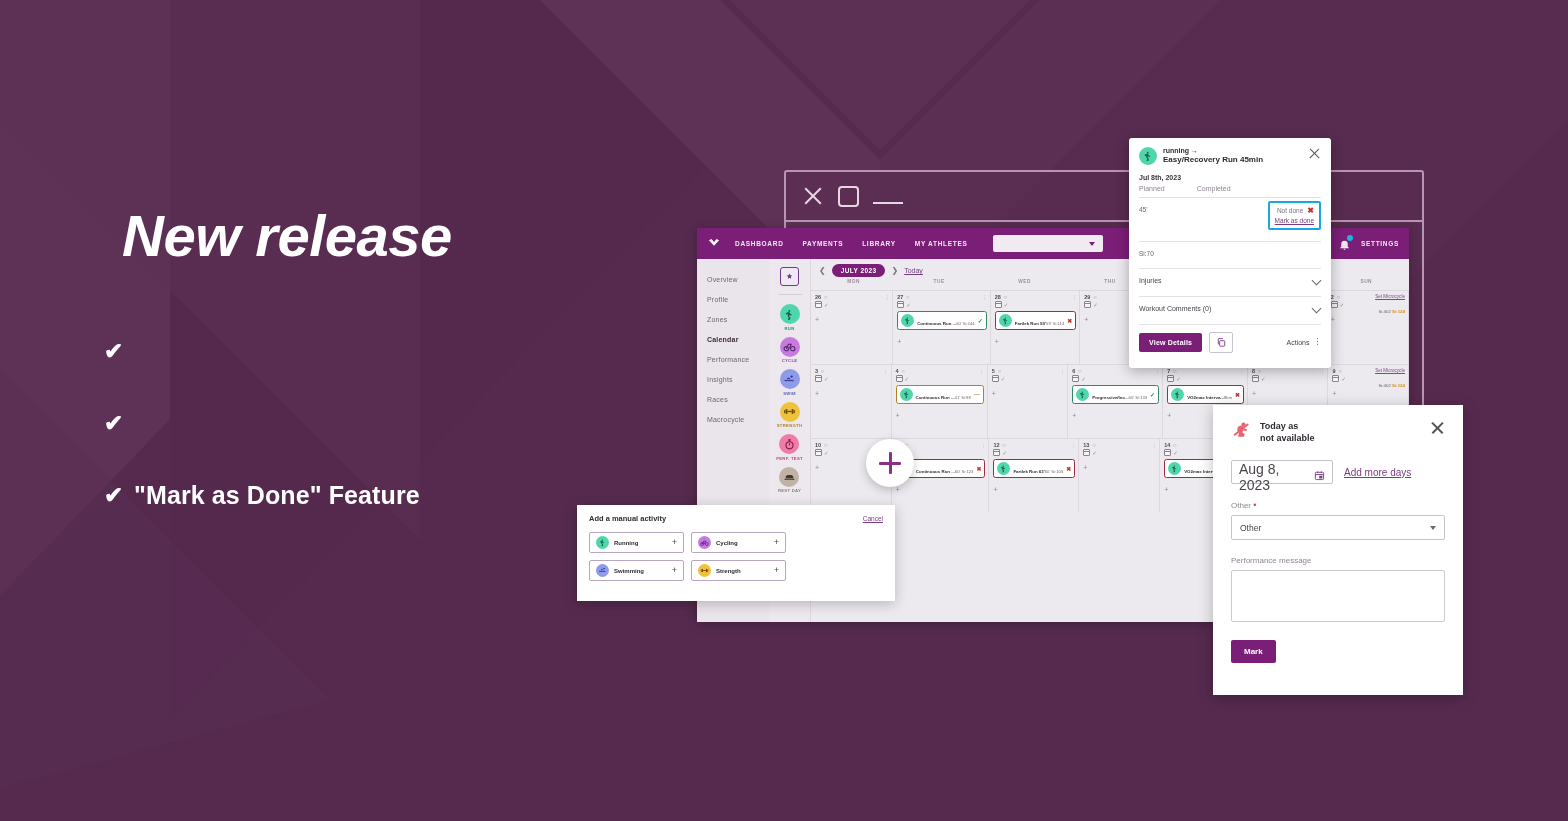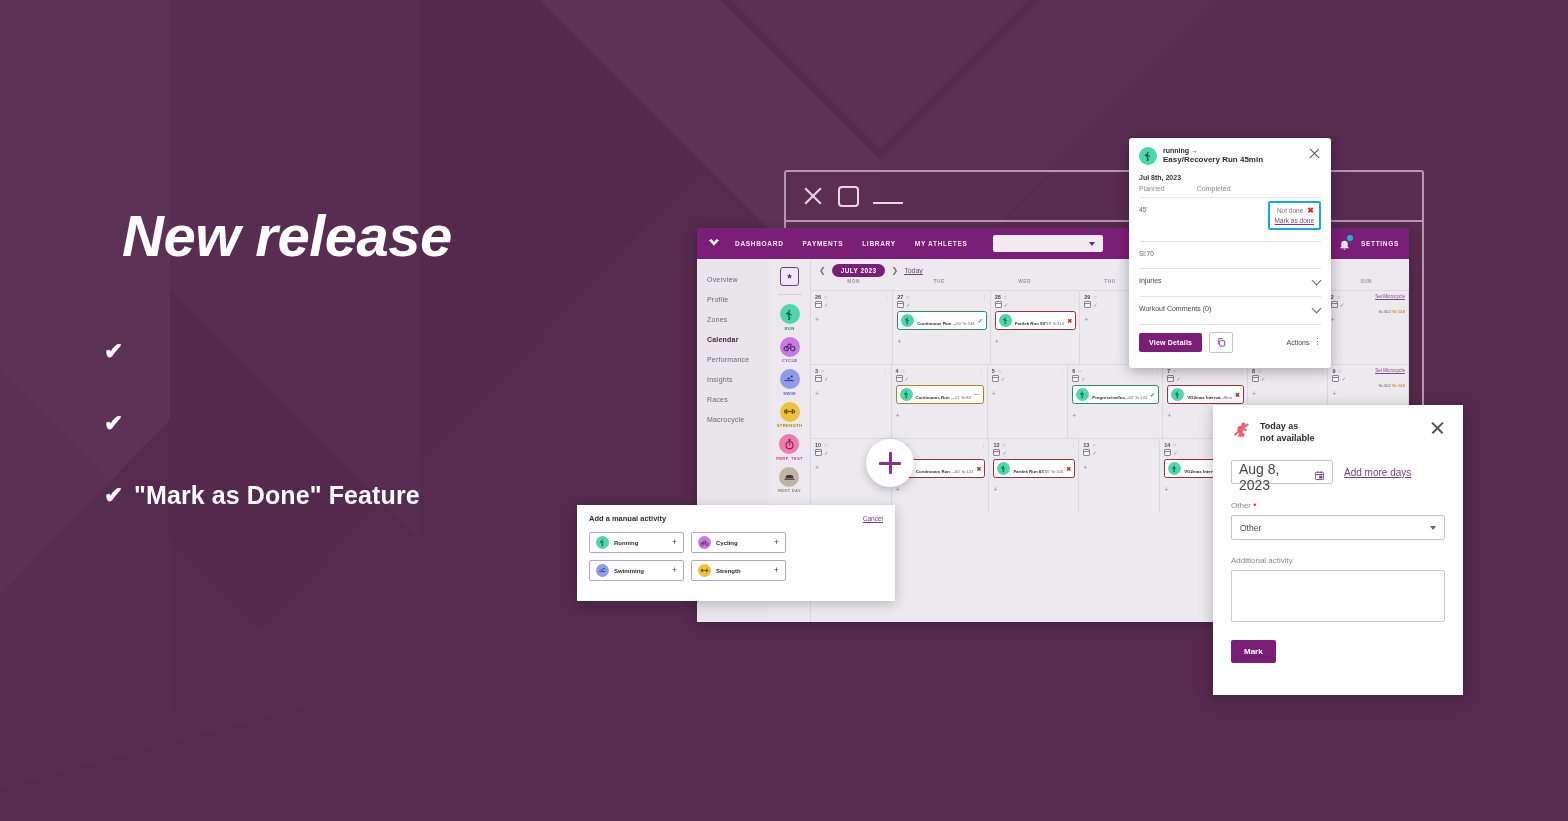--- a/index.html
+++ b/index.html
@@ -849,17 +849,17 @@
 
   <div class="alabel">
     <span>Other</span>
     <span class="req">•</span>
   </div>
   <div class="aselect">
     <span class="sv">Other</span>
     <span class="sc"></span>
   </div>
 
-  <div class="alabel">Additional activity</div>
+  <div class="alabel">Performance message</div>
   <div class="atextarea"></div>
 
   <button class="btn-save">Mark</button>
 </div>
 
 </body></html>

